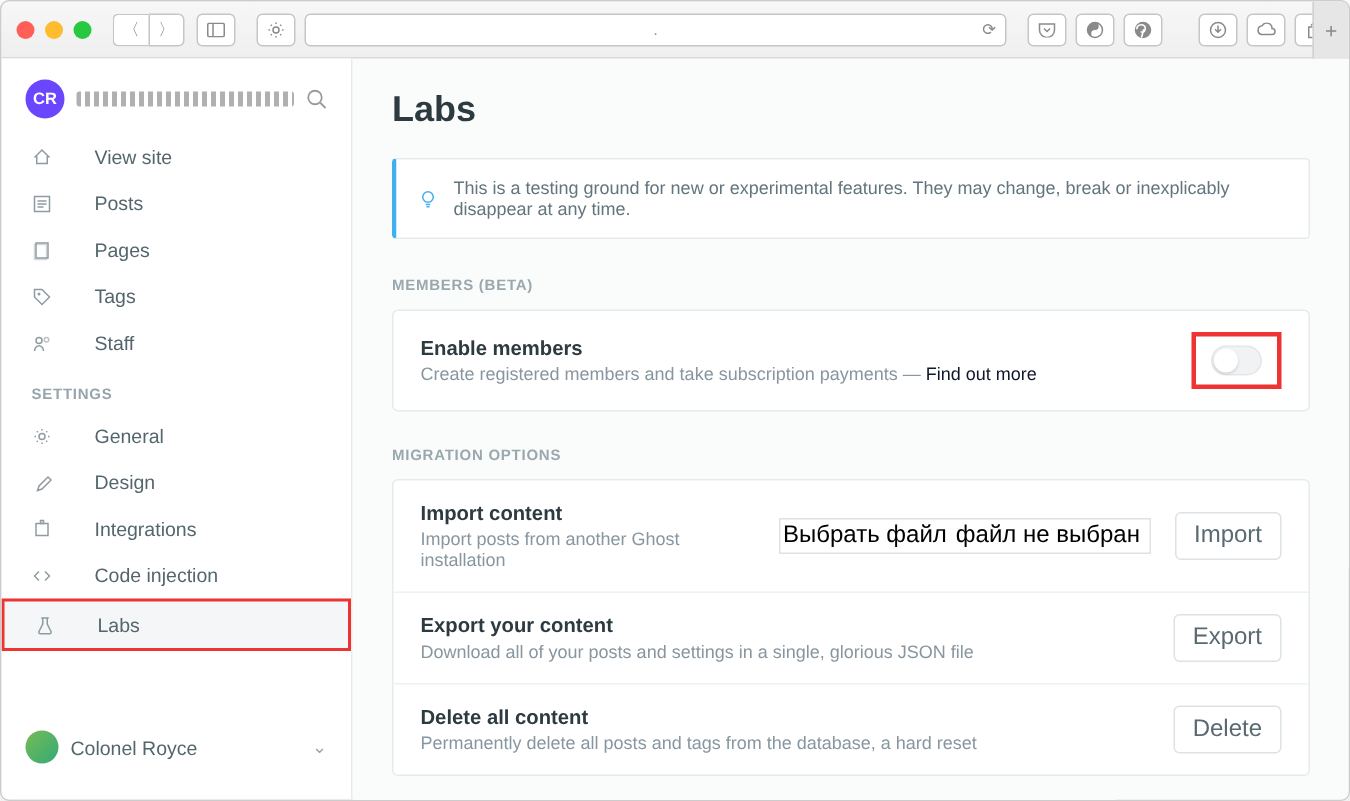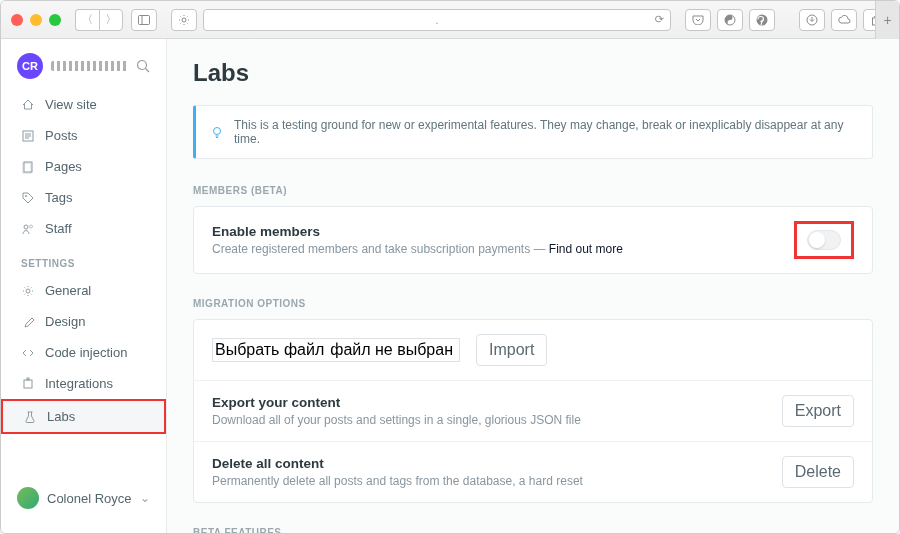--- a/index.html
+++ b/index.html
@@ -15,26 +15,26 @@
 .nav-btn:last-child { border-radius:0 4px 4px 0;}
 .tb-icon { width: 26px; height:22px; border:1px solid #c6c6c6; background:#fff; border-radius:4px; display:flex;align-items:center;justify-content:center;color:#8a8a8a;font-size:12px;}
 .addr { flex:1; display:flex; align-items:center; gap:6px; margin:0 6px;}
 .addr-pre { width:26px;height:22px;border:1px solid #c6c6c6;background:#fff;border-radius:4px;display:flex;align-items:center;justify-content:center;color:#8a8a8a;}
 .addr-bar { flex:1; height:22px; border:1px solid #c6c6c6; background:#fff; border-radius:4px; display:flex;align-items:center;justify-content:center; color:#999; font-size:11px; position:relative;}
 .addr-reload { position:absolute; right:6px; color:#8a8a8a; font-size:11px;}
 .tb-right { display:flex; gap:6px; align-items:center;}
 .plus-tab { position:absolute; right:0; top:0; width:24px; height:38px; background:#e6e6e6; display:flex;align-items:center;justify-content:center;color:#888;font-size:14px;border-left:1px solid #d0d0d0;}
 
 .content { display:flex; height: calc(100% - 38px); }
-.sidebar { width: 166px; border-right:1px solid #eaeaea; background:#fff; display:flex;flex-direction:column; padding:14px 0; }
+.sidebar { width: 234px; border-right:1px solid #eaeaea; background:#fff; display:flex;flex-direction:column; padding:14px 0; }
 .sb-header { display:flex; align-items:center; gap:8px; padding:0 16px 10px;}
 .avatar-sm { width:26px;height:26px;border-radius:50%;background:#6b46ff;color:#fff;display:flex;align-items:center;justify-content:center;font-size:11px;font-weight:600;}
 .site-name { flex:1; height:10px; background: repeating-linear-gradient(90deg,#b0b0b0,#b0b0b0 3px,#fff 3px,#fff 6px); border-radius:2px;}
 .search-ic { color:#9a9a9a; font-size:14px;}
-.sb-item { display:flex;align-items:center;gap:10px;padding:8px 20px;color:#54666d;font-size:13px;cursor:pointer;}
+.sb-item { display:flex;align-items:center;gap:28px;padding:8px 20px;color:#54666d;font-size:13px;cursor:pointer;}
 .sb-item .ic { width:14px;color:#8e9ca2;display:flex;align-items:center;justify-content:center;}
 .sb-section { padding:14px 20px 6px; font-size:10px; letter-spacing:.5px; color:#97a5ab; font-weight:600; text-transform:uppercase;}
 .sb-item.active { background:#f4f6f7; position:relative;}
 .sb-item.highlight { border:2px solid #e33; }
 .sb-footer { margin-top:auto; padding:10px 16px; display:flex;align-items:center;gap:8px;}
 .sb-footer .av { width:22px;height:22px;border-radius:50%;background:linear-gradient(135deg,#7b5,#3a7);}
 .sb-footer .nm { flex:1;font-size:13px;color:#54666d;}
 .sb-footer .chev { color:#97a5ab;font-size:12px;}
 
 .main { flex:1; background:#fafbfb; padding:20px 26px; overflow:auto;}
@@ -206,33 +206,33 @@
           <span class="ic">
             <svg width="14" height="14" viewBox="0 0 14 14">
               <path d="M11 3l-6 6-1 3 3-1 6-6z" fill="none" stroke="currentColor"></path>
             </svg>
           </span>
           <span>Design</span>
         </div>
       <div class="sb-item">
           <span class="ic">
             <svg width="14" height="14" viewBox="0 0 14 14">
-              <path d="M5 4L2 7l3 3M9 4l3 3-3 3" fill="none" stroke="currentColor"></path>
-            </svg>
-          </span>
-          <span>Code injection</span>
-        </div>
-      <div class="sb-item">
-          <span class="ic">
-            <svg width="14" height="14" viewBox="0 0 14 14">
               <rect x="3" y="3" width="8" height="8" fill="none" stroke="currentColor"></rect>
               <rect x="6" y="1" width="2" height="2" fill="none" stroke="currentColor"></rect>
             </svg>
           </span>
           <span>Integrations</span>
+        </div>
+      <div class="sb-item">
+          <span class="ic">
+            <svg width="14" height="14" viewBox="0 0 14 14">
+              <path d="M5 4L2 7l3 3M9 4l3 3-3 3" fill="none" stroke="currentColor"></path>
+            </svg>
+          </span>
+          <span>Code injection</span>
         </div>
       <div class="sb-item active highlight">
           <span class="ic">
             <svg width="14" height="14" viewBox="0 0 14 14">
               <path d="M5.5 2v4L3 11a1 1 0 0 0 1 1.5h6A1 1 0 0 0 11 11L8.5 6V2M4.5 2h5" fill="none" stroke="currentColor"></path>
             </svg>
           </span>
           <span>Labs</span>
         </div>
 
@@ -266,20 +266,24 @@
           <div class="toggle-wrap">
             <div class="toggle"></div>
           </div>
         </div>
       </div>
 
       <div class="spacer"></div>
       <div class="sec-label">Migration options</div>
       <div class="card">
         <div class="row">
+          <div class="txt">
+            <div class="title">Import content</div>
+            <div class="desc">Import posts from another Ghost installation</div>
+          </div>
           <div class="filebox">
             <span class="fb">Выбрать файл</span>
             <span class="fl">файл не выбран</span>
           </div>
           <button class="btn">Import</button>
         </div>
         <div class="row">
           <div class="txt">
             <div class="title">Export your content</div>
             <div class="desc">Download all of your posts and settings in a single, glorious JSON file</div>

